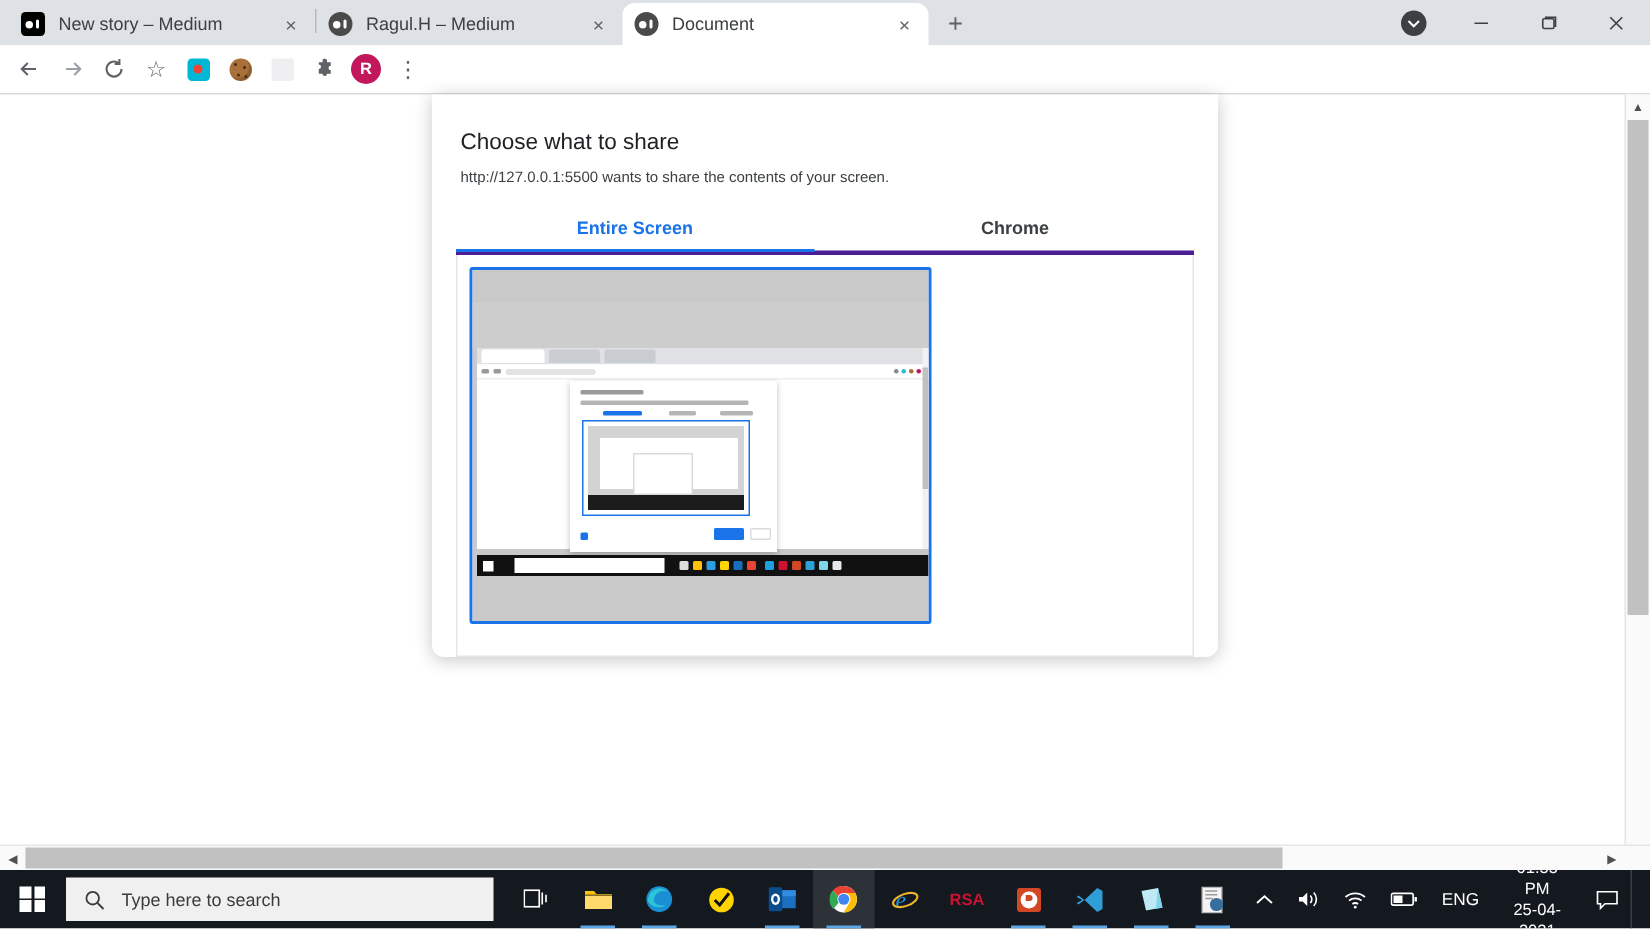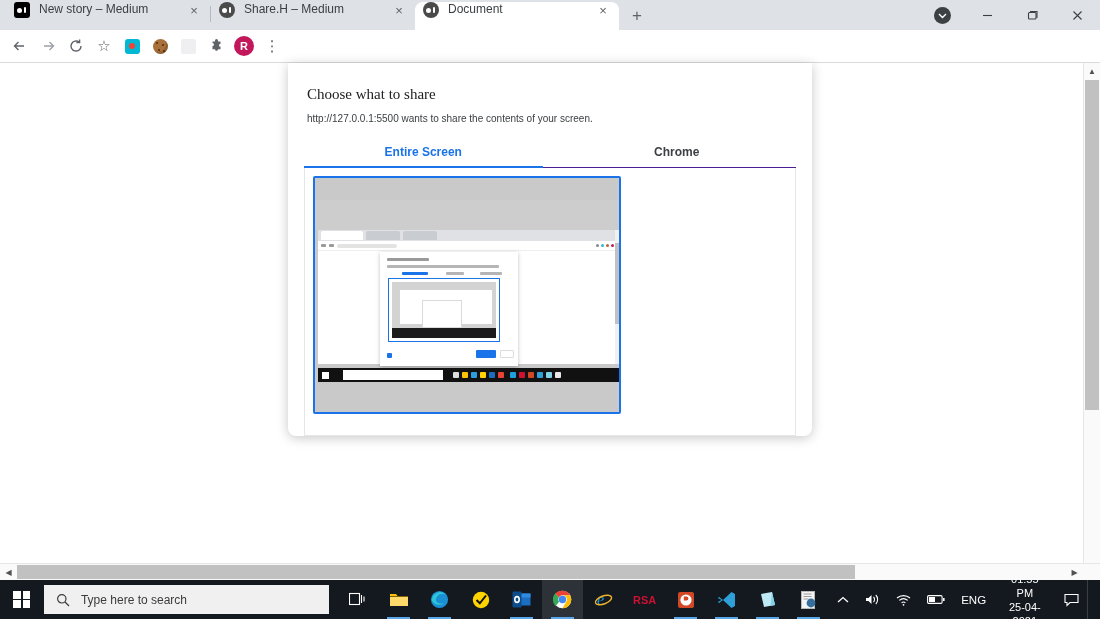--- a/index.html
+++ b/index.html
@@ -8,21 +8,21 @@
     font-family: "Liberation Sans", sans-serif;
     overflow: hidden; background: #fff;
   }
 
   
   .browser { width: 1100px; height: 580px; background: #dee1e6; position: relative; }
 
   
   .tabstrip { height: 30px; display: flex; align-items: flex-end; padding-left: 6px; position: relative; }
   .tab {
-    height: 28px; width: 204px; display: flex; 
+    height: 28px; width: 204px; display: flex; align-items: center;
     padding: 0 8px; border-radius: 8px 8px 0 0; position: relative; flex: none;
   }
   .tab.inactive { background: transparent; }
   .tab.active { background: #fff; }
   .tab-sep { width: 1px; height: 16px; background: #b6b9bd; align-self: center; margin-bottom: 2px; }
   .favicon { width: 16px; height: 16px; flex: none; margin-right: 9px; position: relative; }
   .fav-medium-sq { background: #000; border-radius: 3px; }
   .fav-medium-sq::before {
     content: ""; position: absolute; left: 2.5px; top: 5.5px;
     width: 5px; height: 5px; border-radius: 50%; background: #fff;
@@ -95,23 +95,23 @@
   
   .viewport { height: 518px; background: #fff; position: relative; border-top: 1px solid #d9dadb; }
 
   
   .dialog {
     position: absolute; left: 288px; top: 0; width: 524px;
     background: #fff; border-radius: 0 0 8px 8px;
     box-shadow: 0 2px 12px rgba(0,0,0,.22);
     padding: 16px 16px 0 16px; display: flex; flex-direction: column;
   }
-  .dlg-title { font-size: 15px; color: #202124; margin: 7px 0 0 3px; font-family: Liberation Serif, serif; }
+  .dlg-title { font-size: 15px; color: #202124; margin: 7px 0 0 3px; }
   .dlg-sub { font-size: 10px; color: #3c4043; margin: 10px 0 0 3px; }
-  .dlg-tabs { display: flex; margin-top: 15px; border-bottom: 1px solid #4c1d95; gap: 15px; }
+  .dlg-tabs { display: flex; margin-top: 15px; border-bottom: 3px solid #4c1d95; gap: 15px; }
   .dlg-tab {
     flex: 1; text-align: center; font-size: 12px; font-weight: bold;
     padding: 6px 0 8px 0; color: #3c4043; position: relative;
   }
   .dlg-tab.sel { color: #1a73e8; }
   .dlg-tab.sel::after {
     content: ""; position: absolute; left: 0; right: 0; bottom: -1px;
     height: 2.5px; background: #1a73e8;
   }
   .dlg-body { border: 1px solid #e4e6e8; border-top: none; min-height: 268px; padding: 8px; }
@@ -197,21 +197,21 @@
 
     <div class="tab inactive">
       <span class="favicon fav-medium-sq"></span>
       <span class="tab-title">New story – Medium</span>
       <span class="tab-close">×</span>
     </div>
     <div class="tab-sep"></div>
 
     <div class="tab inactive">
       <span class="favicon fav-medium-circ"></span>
-      <span class="tab-title">Share.H – Medium</span>
+      <span class="tab-title">Ragul.H – Medium</span>
       <span class="tab-close">×</span>
     </div>
 
     <div class="tab active">
       <span class="favicon fav-medium-circ"></span>
       <span class="tab-title">Document</span>
       <span class="tab-close">×</span>
     </div>
 
     <div class="newtab">+</div>

